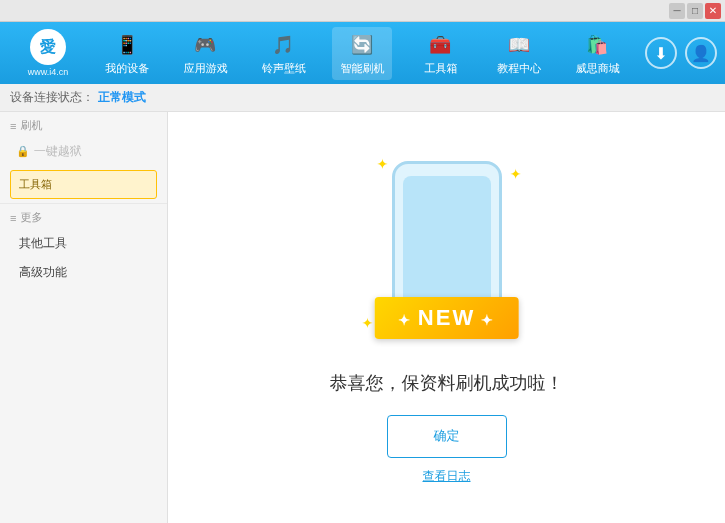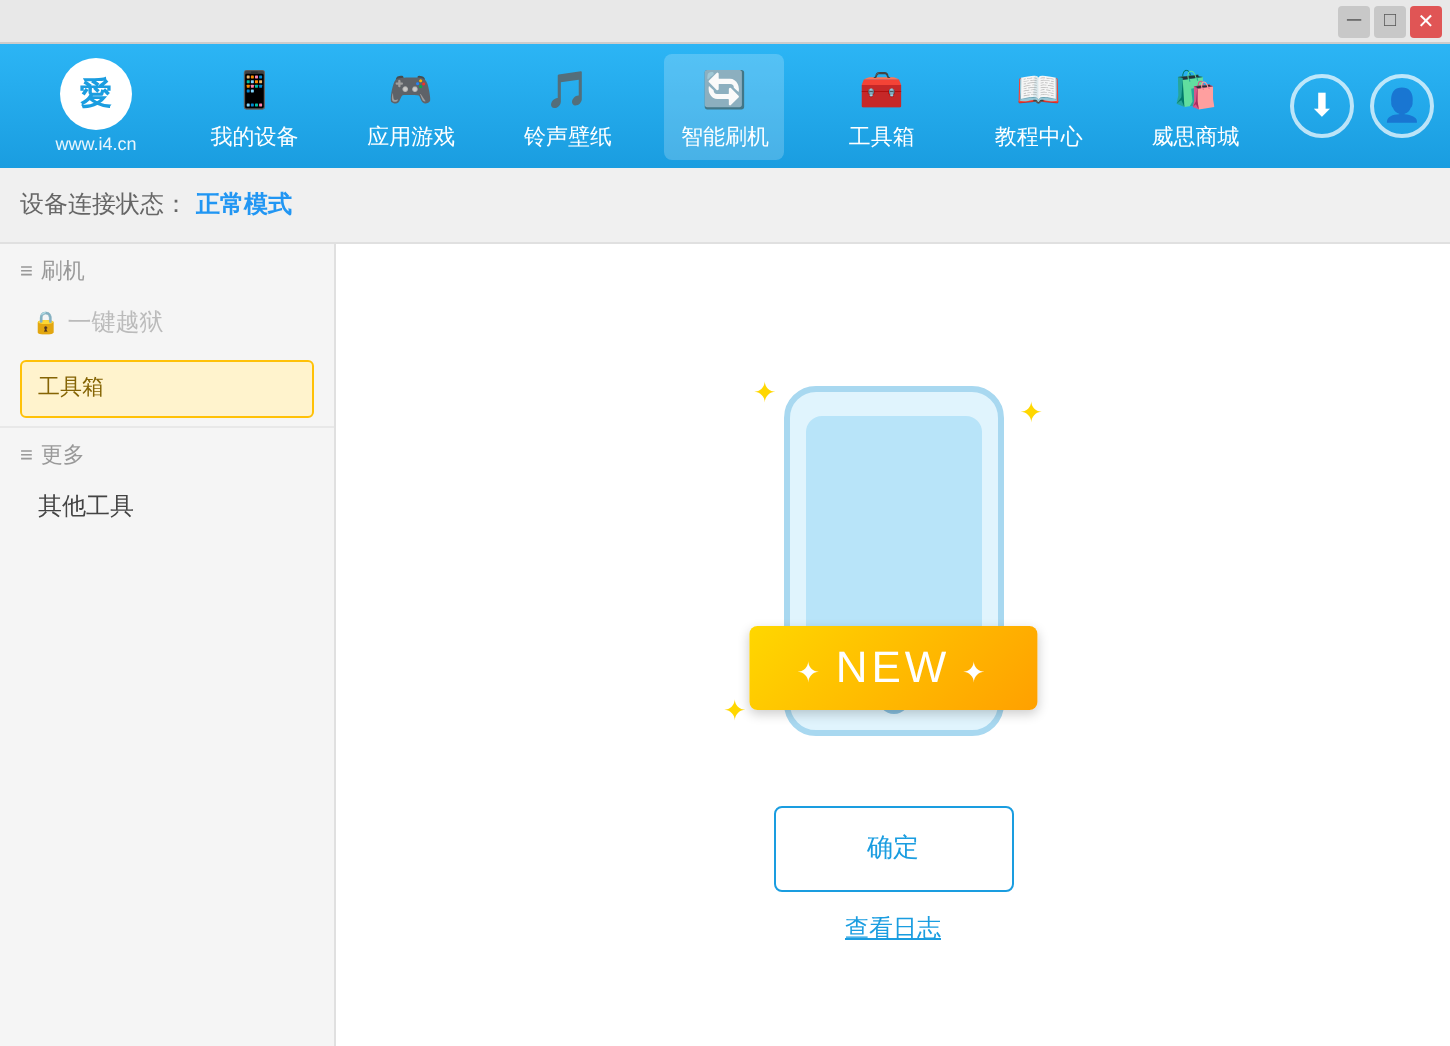--- a/index.html
+++ b/index.html
@@ -204,27 +204,27 @@
       position: absolute;
       color: #ffd700;
       font-size: 14px;
     }
     .sparkle.s1 { top: 5px; left: 30px; }
     .sparkle.s2 { top: 15px; right: 25px; }
     .sparkle.s3 { bottom: 20px; left: 15px; }
     
     .new-ribbon {
       position: absolute;
-      bottom: 28px;
+      bottom: 12px;
       left: 50%;
       transform: translateX(-50%);
       background: linear-gradient(135deg, #FFD700, #FFA000);
       color: white;
       font-size: 22px;
-      font-weight: normal;
+      font-weight: bold;
       padding: 8px 24px;
       border-radius: 4px;
       white-space: nowrap;
       box-shadow: 0 2px 6px rgba(0,0,0,0.2);
       letter-spacing: 2px;
     }
     .new-ribbon::before {
       content: '✦ ';
       font-size: 14px;
     }
@@ -265,21 +265,21 @@
       background: #f9f9f9;
       border-top: 1px solid #e0e0e0;
       display: flex;
       align-items: center;
       padding: 0 10px;
       gap: 10px;
     }
 
     
     .full-status-bar {
-      height: 38px;
+      height: 28px;
       background: #f0f0f0;
       border-bottom: 1px solid #e0e0e0;
       display: flex;
       align-items: center;
       padding: 0 10px;
       font-size: 12px;
       color: #666;
       gap: 4px;
     }
   </style>
@@ -354,38 +354,40 @@
     <div class="jailbreak-notice">
       <div>工具箱</div>
     </div>
 
     <div class="more-section">
       <div class="sidebar-section-header">
         <span>≡</span>
         <span>更多</span>
       </div>
       <div class="sidebar-item">其他工具</div>
+      <div class="sidebar-item">高级功能</div>
     </div>
   </div>
 
   <div class="content-area">
     <div class="success-image">
 
       <div class="phone-shape">
         <div class="phone-screen"></div>
         <div class="phone-button"></div>
       </div>
 
       <div class="sparkle s1">✦</div>
       <div class="sparkle s2">✦</div>
       <div class="sparkle s3">✦</div>
 
       <div class="new-ribbon">NEW</div>
     </div>
 
+    <div class="success-title">恭喜您，保资料刷机成功啦！</div>
 
     <button class="confirm-btn">确定</button>
     <span class="view-log-link">查看日志</span>
   </div>
 </div>
 
 <div class="bottom-device-row" style="height:auto; padding: 4px 10px 2px; background:#f9f9f9; border-top: 1px solid #e0e0e0; display:flex; align-items:center; justify-content:space-between;">
   
 </div>
 

